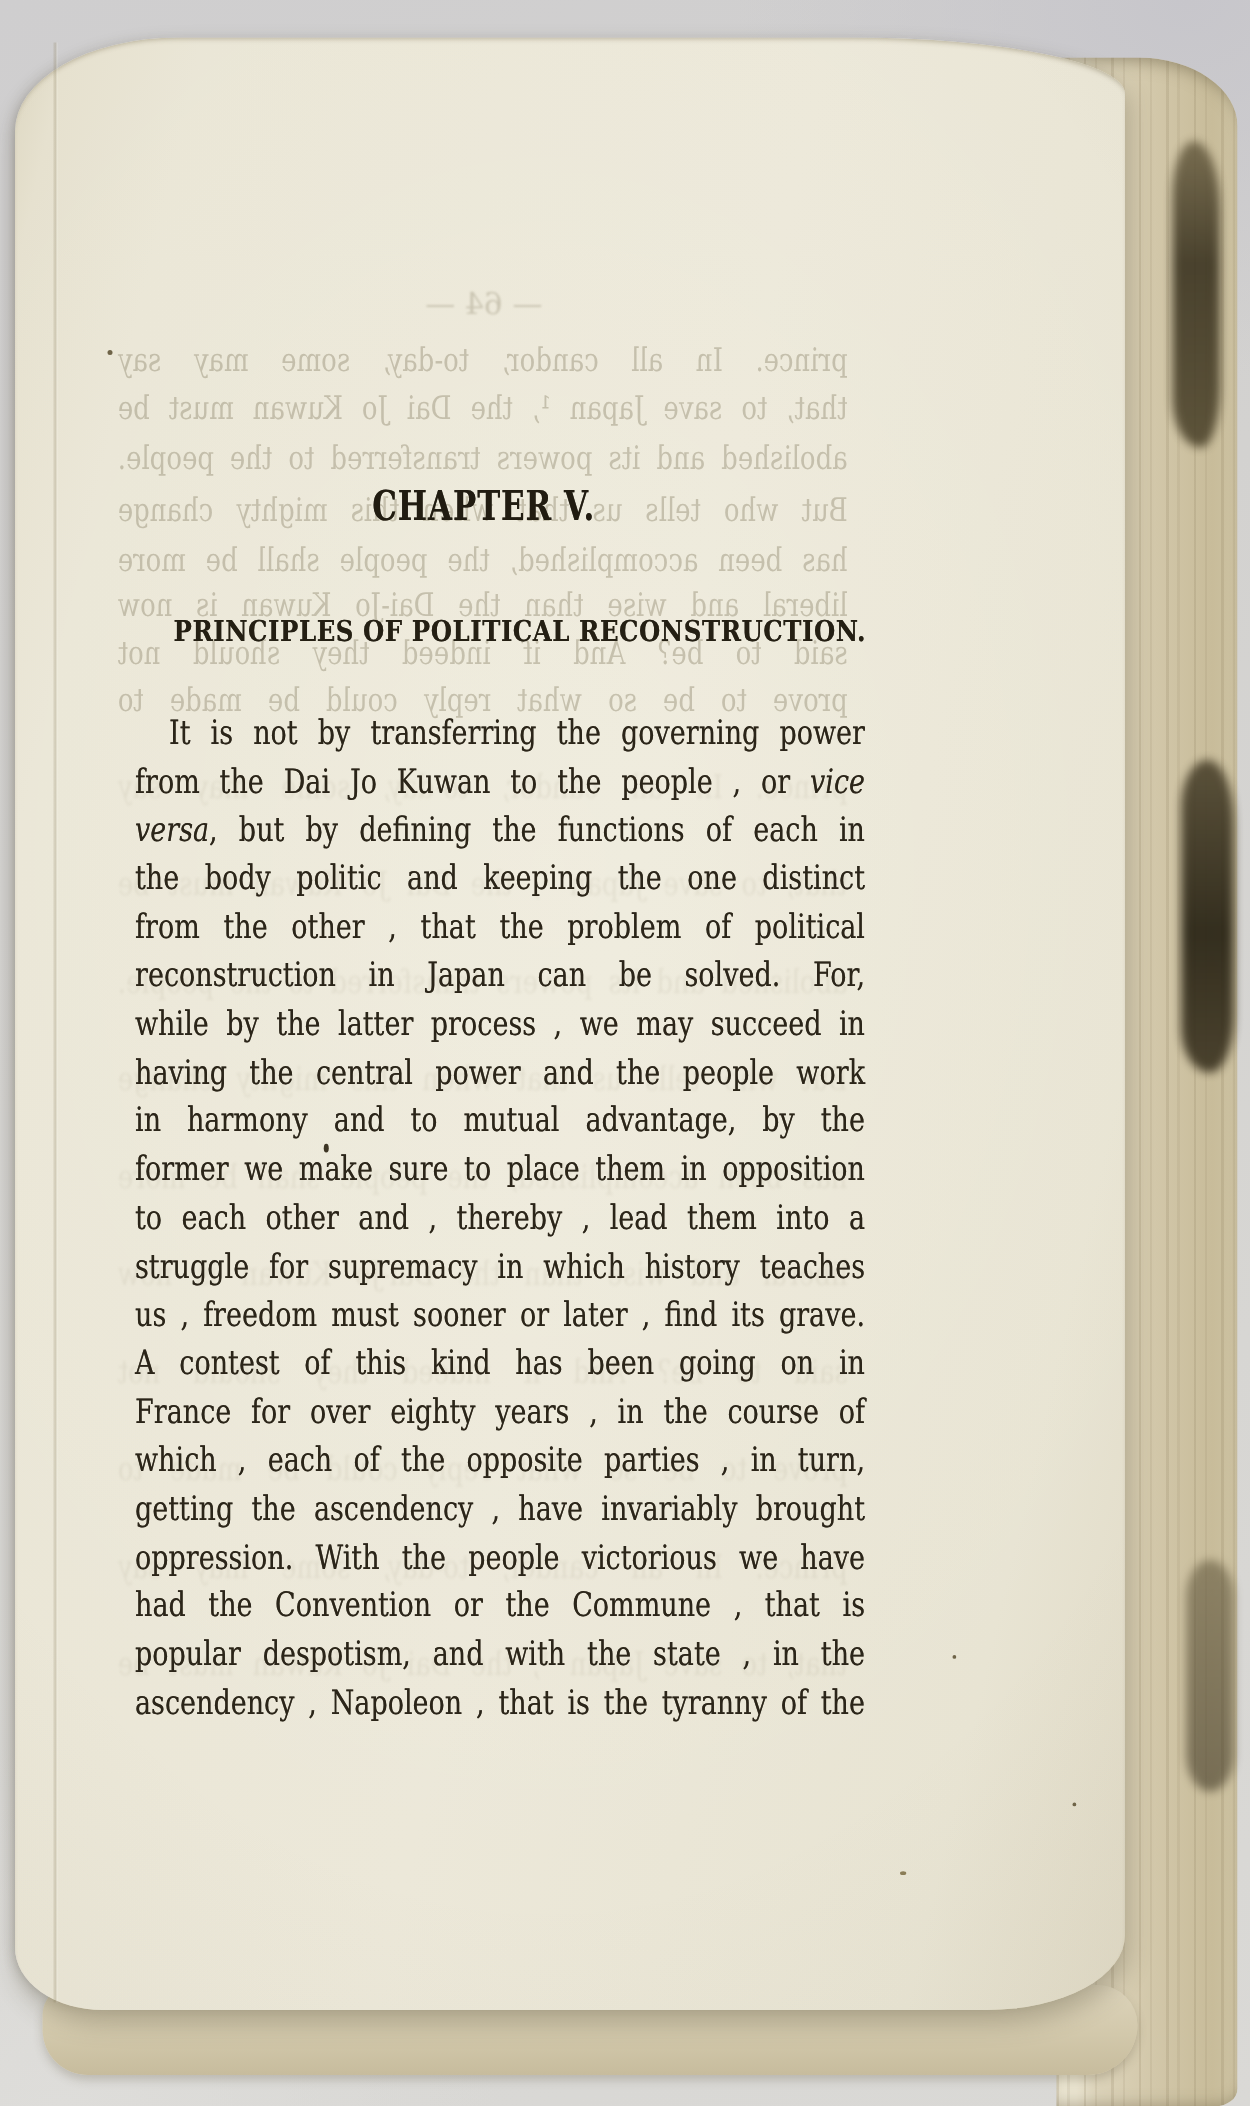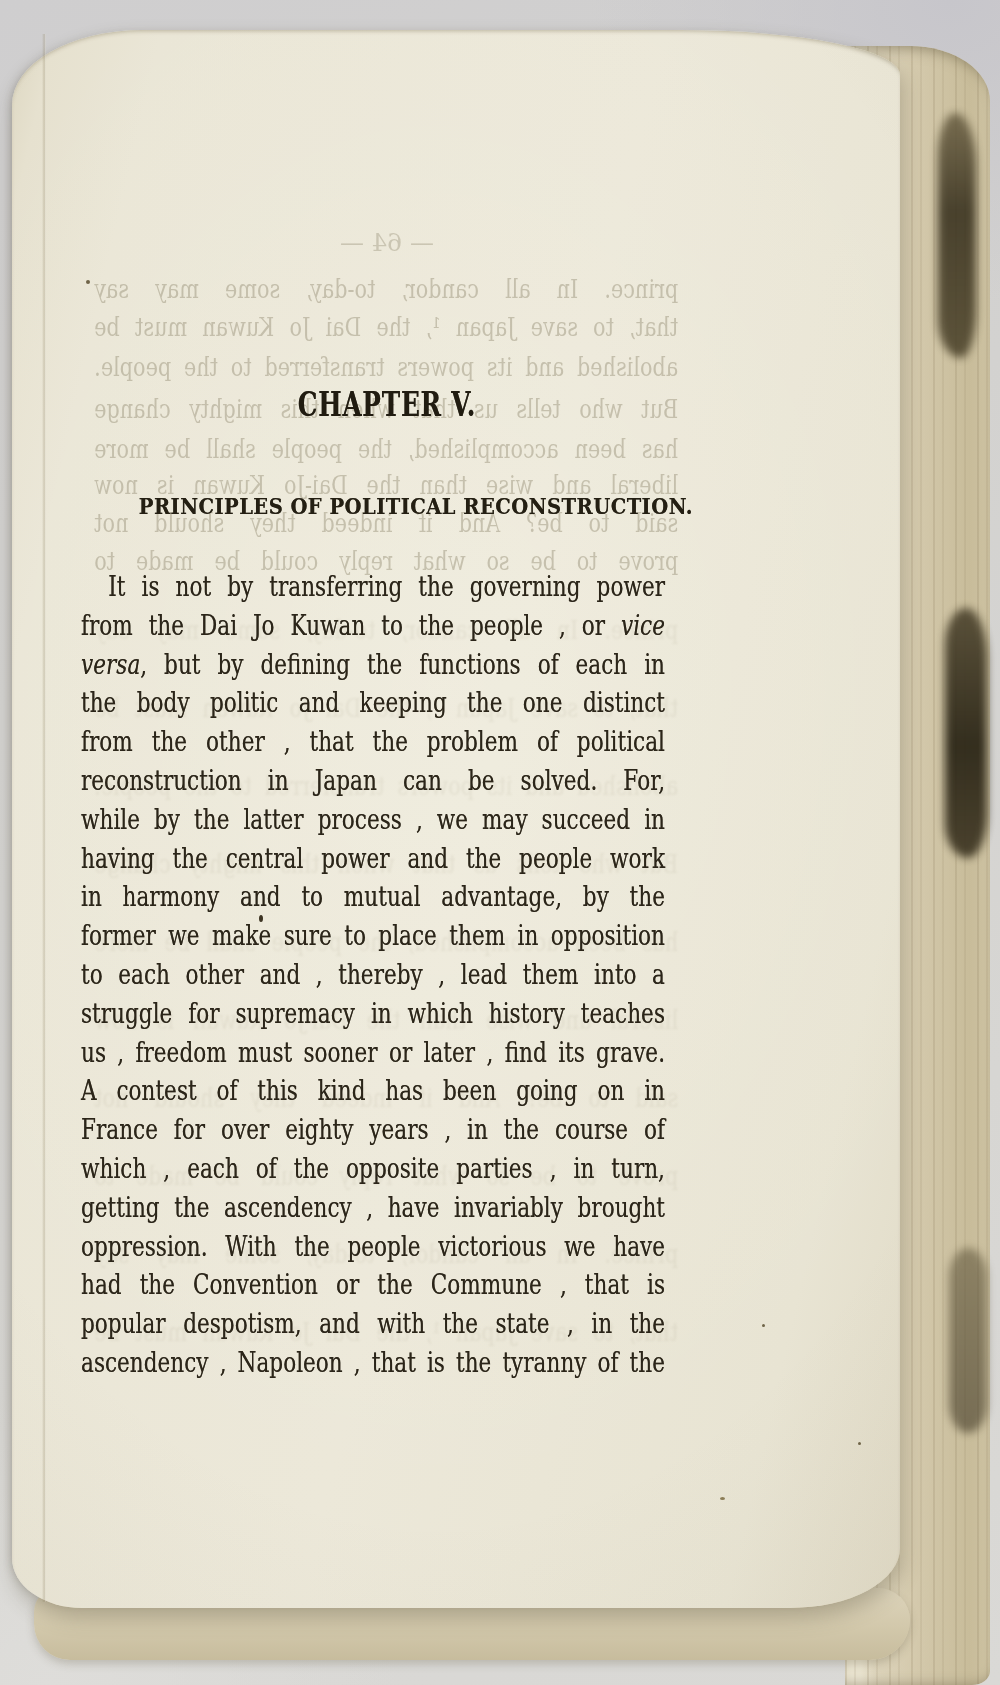--- a/index.html
+++ b/index.html
@@ -63,21 +63,21 @@
   .gB .b0{top:585px}.gB .b1{top:663px}.gB .b2{top:741px}.gB .b3{top:819px}.gB .b4{top:897px}
   .gB .b5{top:975px}.gB .b6{top:1053px}.gB .b7{top:1131px}.gB .b8{top:1209px}.gB .b9{top:1287px}
   
   .content{position:absolute;inset:0;z-index:2;color:#2b2519;}
   .h1{position:absolute;left:83px;top:355px;width:584px;text-align:center;
     font-size:33px;font-weight:bold;letter-spacing:1px;color:#211c11;
     transform:scaleX(.75);transform-origin:50% 50%;text-shadow:0 0 .6px rgba(33,28,17,.7);}
   .h2{position:absolute;left:83px;top:462px;width:584px;text-align:center;white-space:nowrap;
     font-size:23px;font-weight:bold;letter-spacing:.5px;color:#241f13;
     transform:scaleX(.85);transform-origin:50% 50%;text-shadow:0 0 .5px rgba(33,28,17,.7);}
-  .para{position:absolute;left:69px;top:538px;}
+  .para{position:absolute;left:96px;top:538px;}
   .bline{width:730px;height:38.8px;font-size:27px;line-height:38.8px;
     text-align:justify;text-align-last:justify;white-space:nowrap;
     transform:scaleX(.8);transform-origin:0 50%;
     text-shadow:0 0 .5px rgba(43,37,25,.65);}
   .bline .it{font-style:italic;}
   .ind{text-indent:34px;}
 </style>
 </head>
 <body>
 

